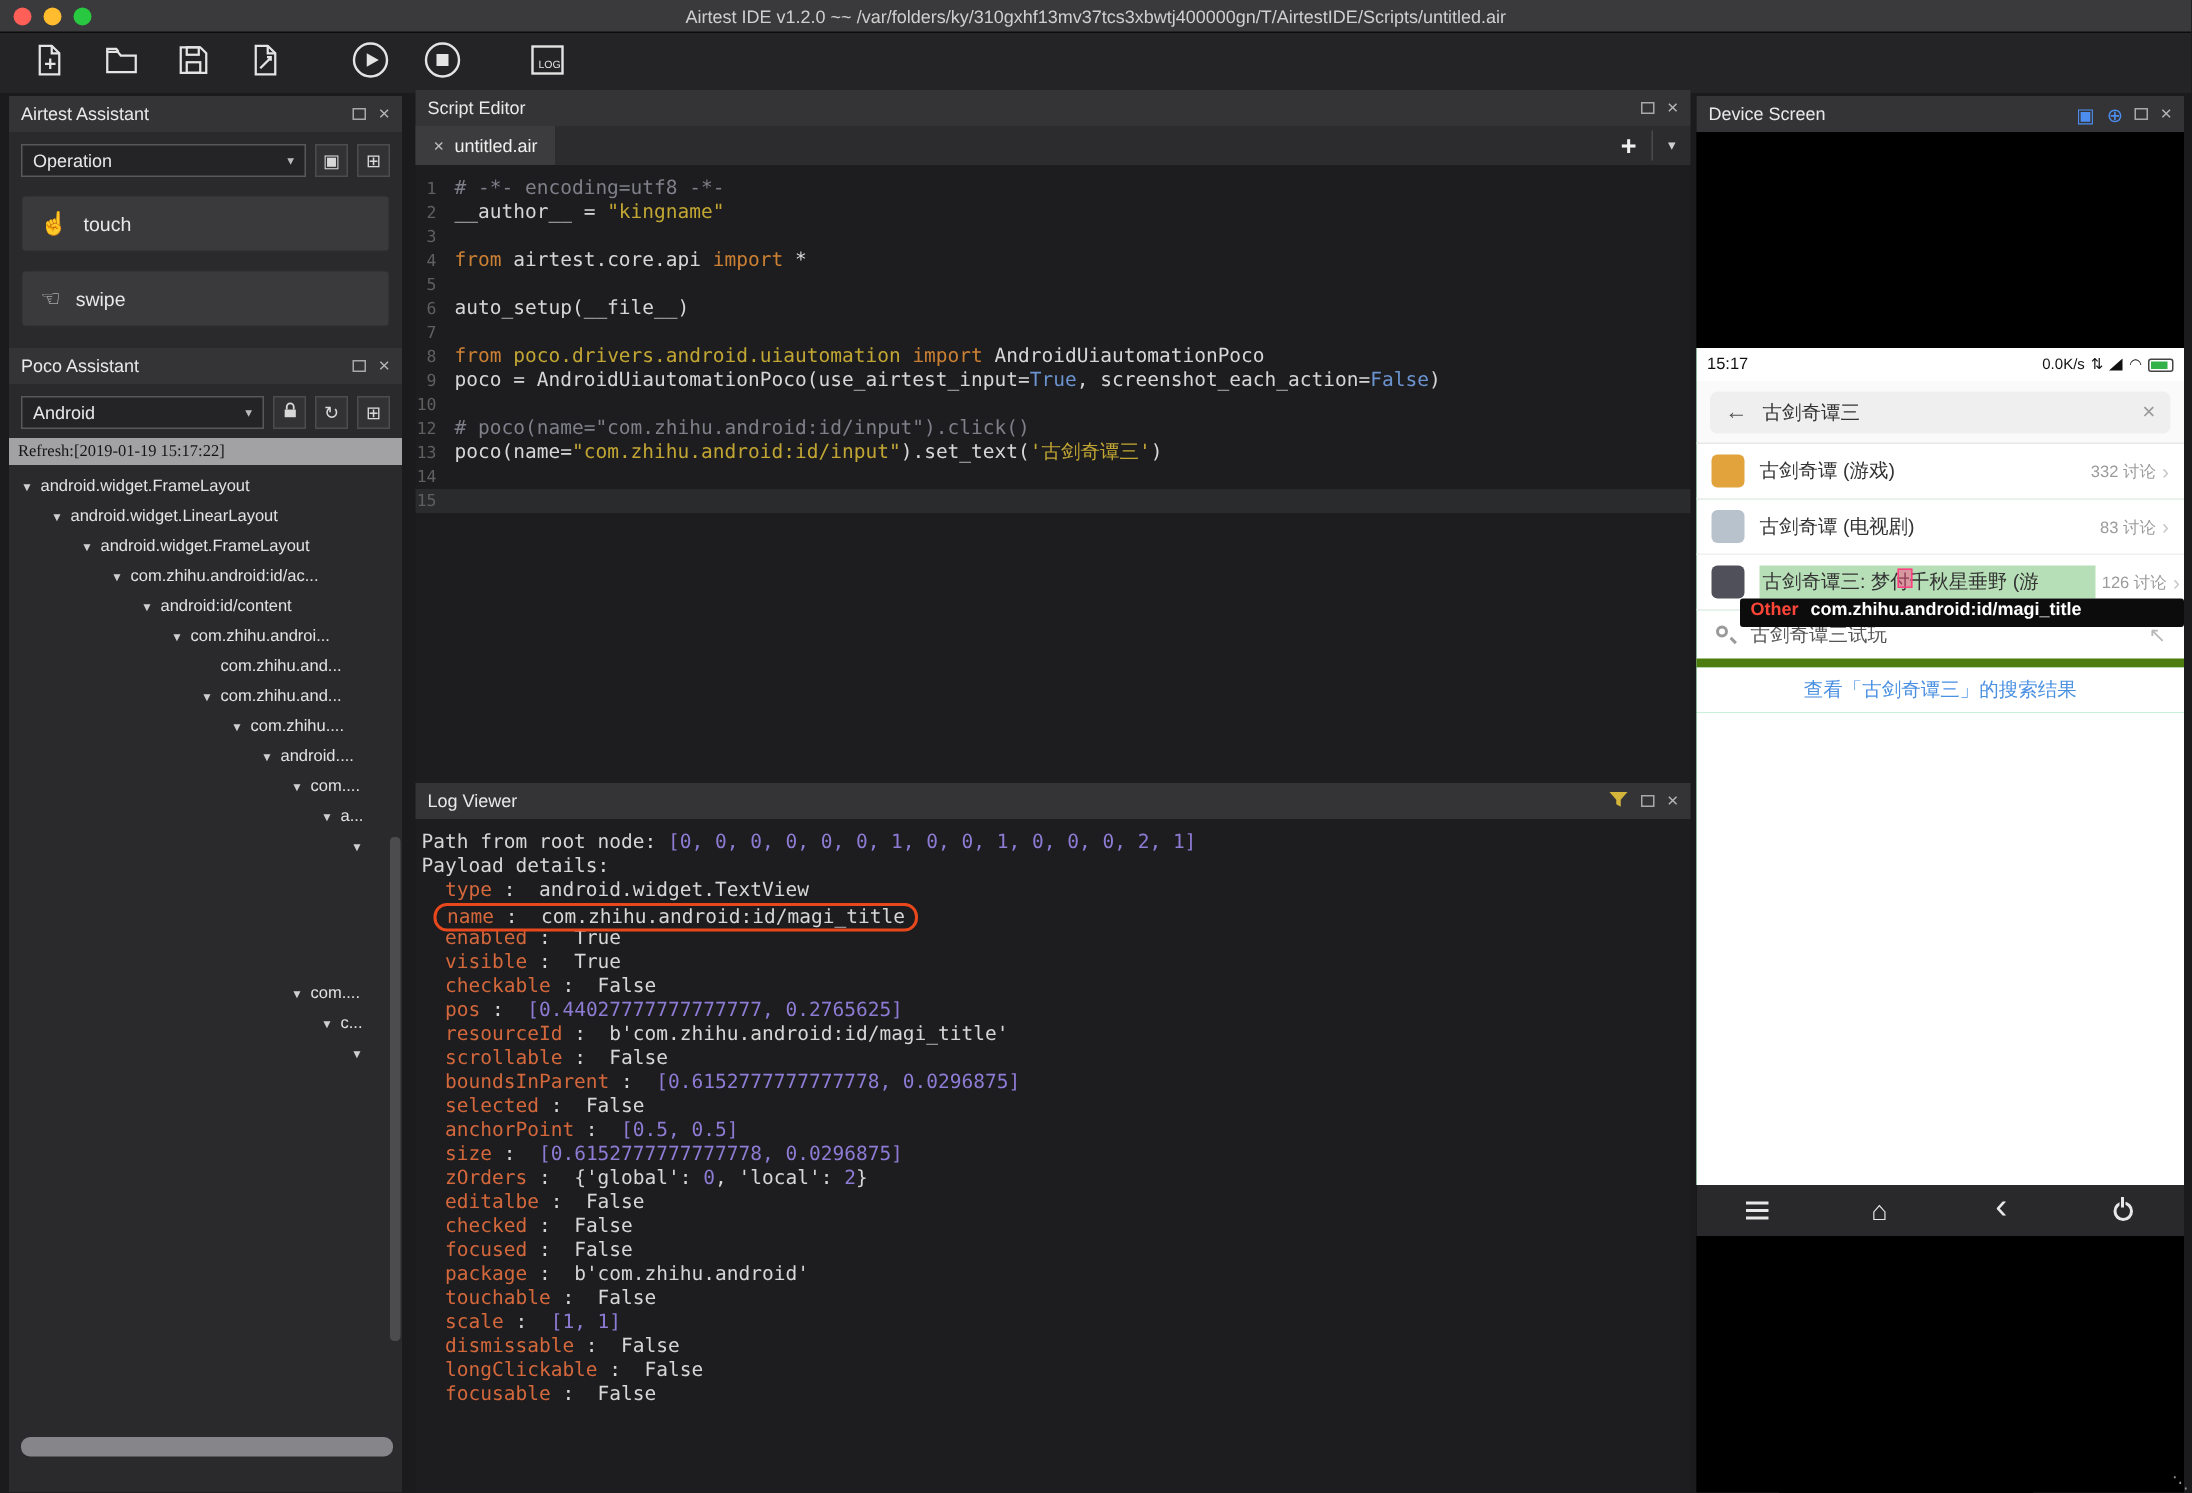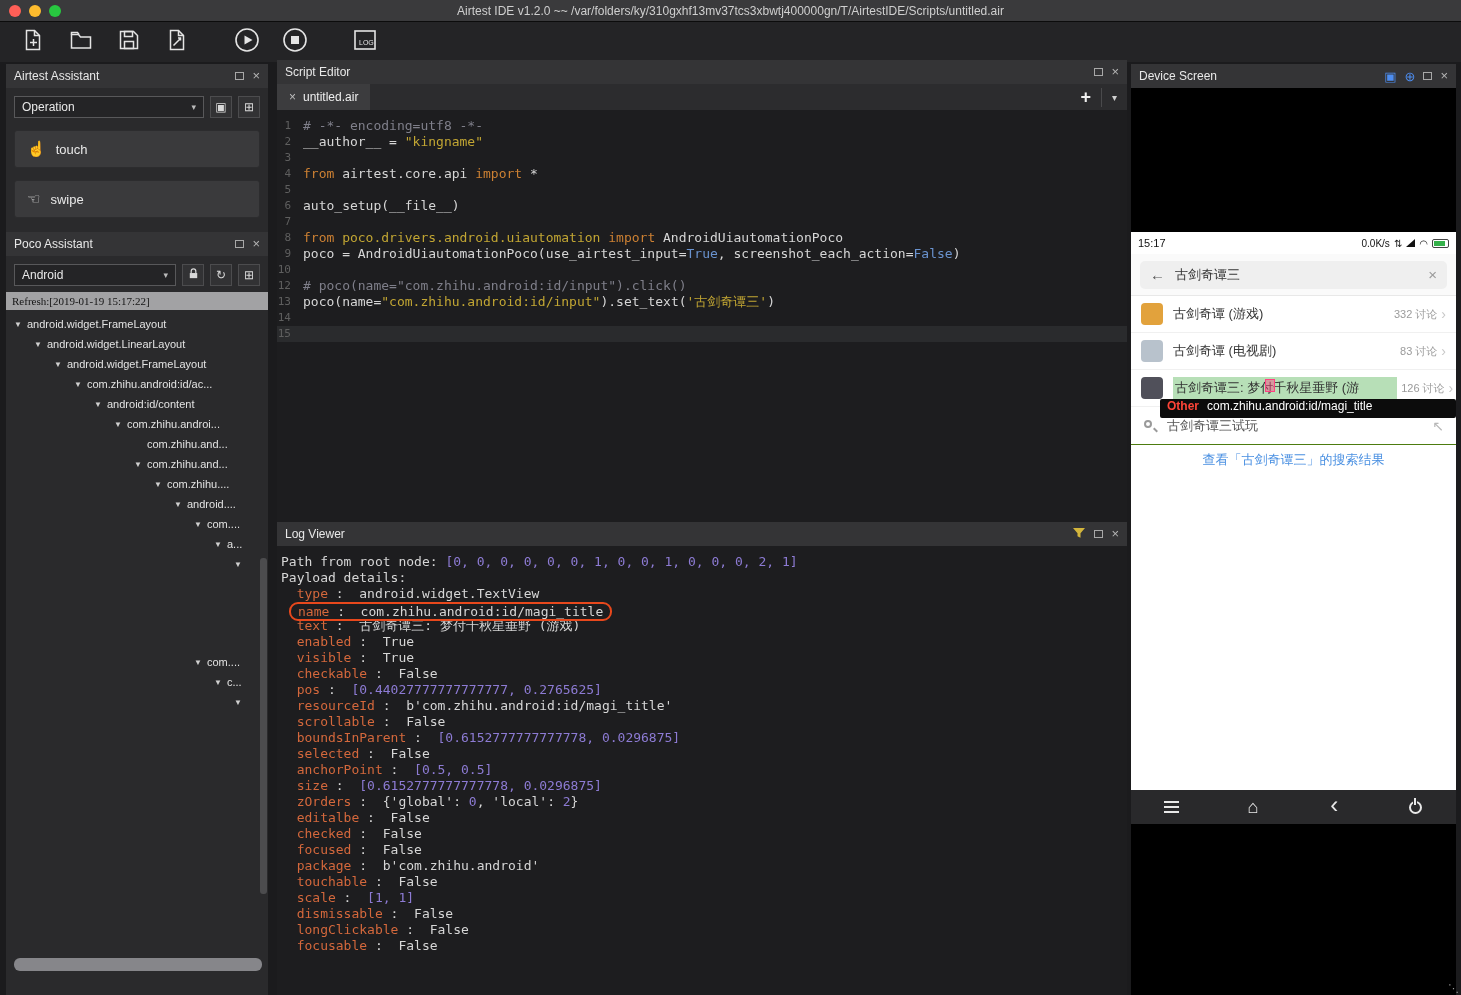--- a/index.html
+++ b/index.html
@@ -72,31 +72,31 @@
   .p-back{font-size:15px;color:#555}
   .p-query{flex:1;font-size:13px;color:#333}
   .p-clear{color:#9a9a9a;font-size:15px}
   .result-row{height:37px;background:#fff;display:flex;align-items:center;padding:0 10px;border-bottom:1px solid #f0f0f0}
   .r-icon{width:22px;height:22px;border-radius:4px;margin-right:10px;flex:none}
   .r-title{flex:1;font-size:13px;color:#333;white-space:nowrap;overflow:hidden}
   .r-title.hl{background:rgba(123,196,123,.55);padding:2px 38px 2px 2px;position:relative;flex:none;max-width:230px}
   .poco-marker{position:absolute;left:92px;top:2px;width:10px;height:13px;background:rgba(255,64,129,.45);border:1px solid #ff4081}
   .r-count{font-size:11px;color:#9b9b9b;margin:0 4px;white-space:nowrap}
   .r-chev{color:#c8c8c8;font-size:14px}
-  .p-suggest{height:38px;background:#fff;display:flex;align-items:center;padding:0 12px;gap:10px;border-bottom:1px solid #4d7c0f}
+  .p-suggest{height:38px;background:#fff;display:flex;align-items:center;padding:0 12px;gap:10px;border-bottom:6px solid #4d7c0f}
   .mag{position:relative;width:14px;height:14px;flex:none}
   .mag-c{position:absolute;left:1px;top:1px;width:8px;height:8px;border:2px solid #9a9a9a;border-radius:50%}
   .mag-h{position:absolute;left:10px;top:10px;width:5px;height:2px;background:#9a9a9a;transform:rotate(45deg)}
   .p-sug-text{flex:1;font-size:13px;color:#555}
   .p-sug-arrow{color:#b8b8b8;font-size:14px}
   .p-link{height:30px;line-height:30px;text-align:center;font-size:13px;color:#4a90e2;background:#fff}
   .p-fill{height:315px;background:#fff}
   .p-tooltip{position:absolute;left:29px;top:167px;width:296px;height:19px;background:#0c0c0c;display:flex;padding:0 7px;gap:8px;border-radius:2px}
   .tt-tag{color:#ff4538;font-size:12px;font-weight:bold}
-  .tt-val{color:#fff;font-size:12px;font-weight:normal;white-space:nowrap}
+  .tt-val{color:#fff;font-size:12px;font-weight:bold;white-space:nowrap}
   .p-devname{height:18px;background:#d8d8d8;color:#222;font-size:11px;text-align:center;line-height:18px}
   .p-nav{height:34px;background:#29292b;display:flex;align-items:center;justify-content:space-around}
   .nav-ic{color:#e8e8e8;font-size:18px;display:flex;align-items:center;justify-content:center;width:30px;height:24px}
   .nav-ic.menu{flex-direction:column;gap:3px}
   .nav-ic.menu i{display:block;width:15px;height:2px;background:#e8e8e8}
   .nav-ic.back{font-size:24px;padding-bottom:4px}
   .nav-ic.power{position:relative}
   .pw-ring{width:13px;height:13px;border:2px solid #e8e8e8;border-radius:50%;display:block}
   .pw-line{position:absolute;top:3px;left:50%;margin-left:-1px;width:2px;height:7px;background:#e8e8e8;box-shadow:0 0 0 1px #29292b}
   .resize-grip{position:absolute;right:2px;bottom:0px;color:#9a9a9a;font-size:11px}
@@ -367,21 +367,20 @@
           <path d="M1 1h12L8.5 6.2v4.6l-3-1.6V6.2z" fill="#d3b53c"></path>
         </svg></span>
     <span class="float-icon"></span>
     <span class="ph-x">×</span>
   </div>
   <div class="log-content">
       <div class="log-line"><span class="tok-w">Path from root node: </span><span class="tok-n">[0, 0, 0, 0, 0, 0, 1, 0, 0, 1, 0, 0, 0, 2, 1]</span></div>
       <div class="log-line"><span class="tok-w">Payload details:</span></div>
       <div class="log-line"><span class="tok-w">  </span><span class="tok-k">type</span><span class="tok-w"> :  android.widget.TextView</span></div>
       <div class="log-line"><span class="name-box"><span class="tok-k">name</span><span class="tok-w"> :  com.zhihu.android:id/magi_title</span></span></div>
-      <div class="log-line"><span class="tok-w">  </span><span class="tok-k">text</span><span class="tok-w"> :  古剑奇谭三: 梦付千秋星垂野 (游戏)</span></div>
       <div class="log-line"><span class="tok-w">  </span><span class="tok-k">enabled</span><span class="tok-w"> :  True</span></div>
       <div class="log-line"><span class="tok-w">  </span><span class="tok-k">visible</span><span class="tok-w"> :  True</span></div>
       <div class="log-line"><span class="tok-w">  </span><span class="tok-k">checkable</span><span class="tok-w"> :  False</span></div>
       <div class="log-line"><span class="tok-w">  </span><span class="tok-k">pos</span><span class="tok-w"> :  </span><span class="tok-n">[0.44027777777777777, 0.2765625]</span></div>
       <div class="log-line"><span class="tok-w">  </span><span class="tok-k">resourceId</span><span class="tok-w"> :  b'com.zhihu.android:id/magi_title'</span></div>
       <div class="log-line"><span class="tok-w">  </span><span class="tok-k">scrollable</span><span class="tok-w"> :  False</span></div>
       <div class="log-line"><span class="tok-w">  </span><span class="tok-k">boundsInParent</span><span class="tok-w"> :  </span><span class="tok-n">[0.6152777777777778, 0.0296875]</span></div>
       <div class="log-line"><span class="tok-w">  </span><span class="tok-k">selected</span><span class="tok-w"> :  False</span></div>
       <div class="log-line"><span class="tok-w">  </span><span class="tok-k">anchorPoint</span><span class="tok-w"> :  </span><span class="tok-n">[0.5, 0.5]</span></div>
       <div class="log-line"><span class="tok-w">  </span><span class="tok-k">size</span><span class="tok-w"> :  </span><span class="tok-n">[0.6152777777777778, 0.0296875]</span></div>

